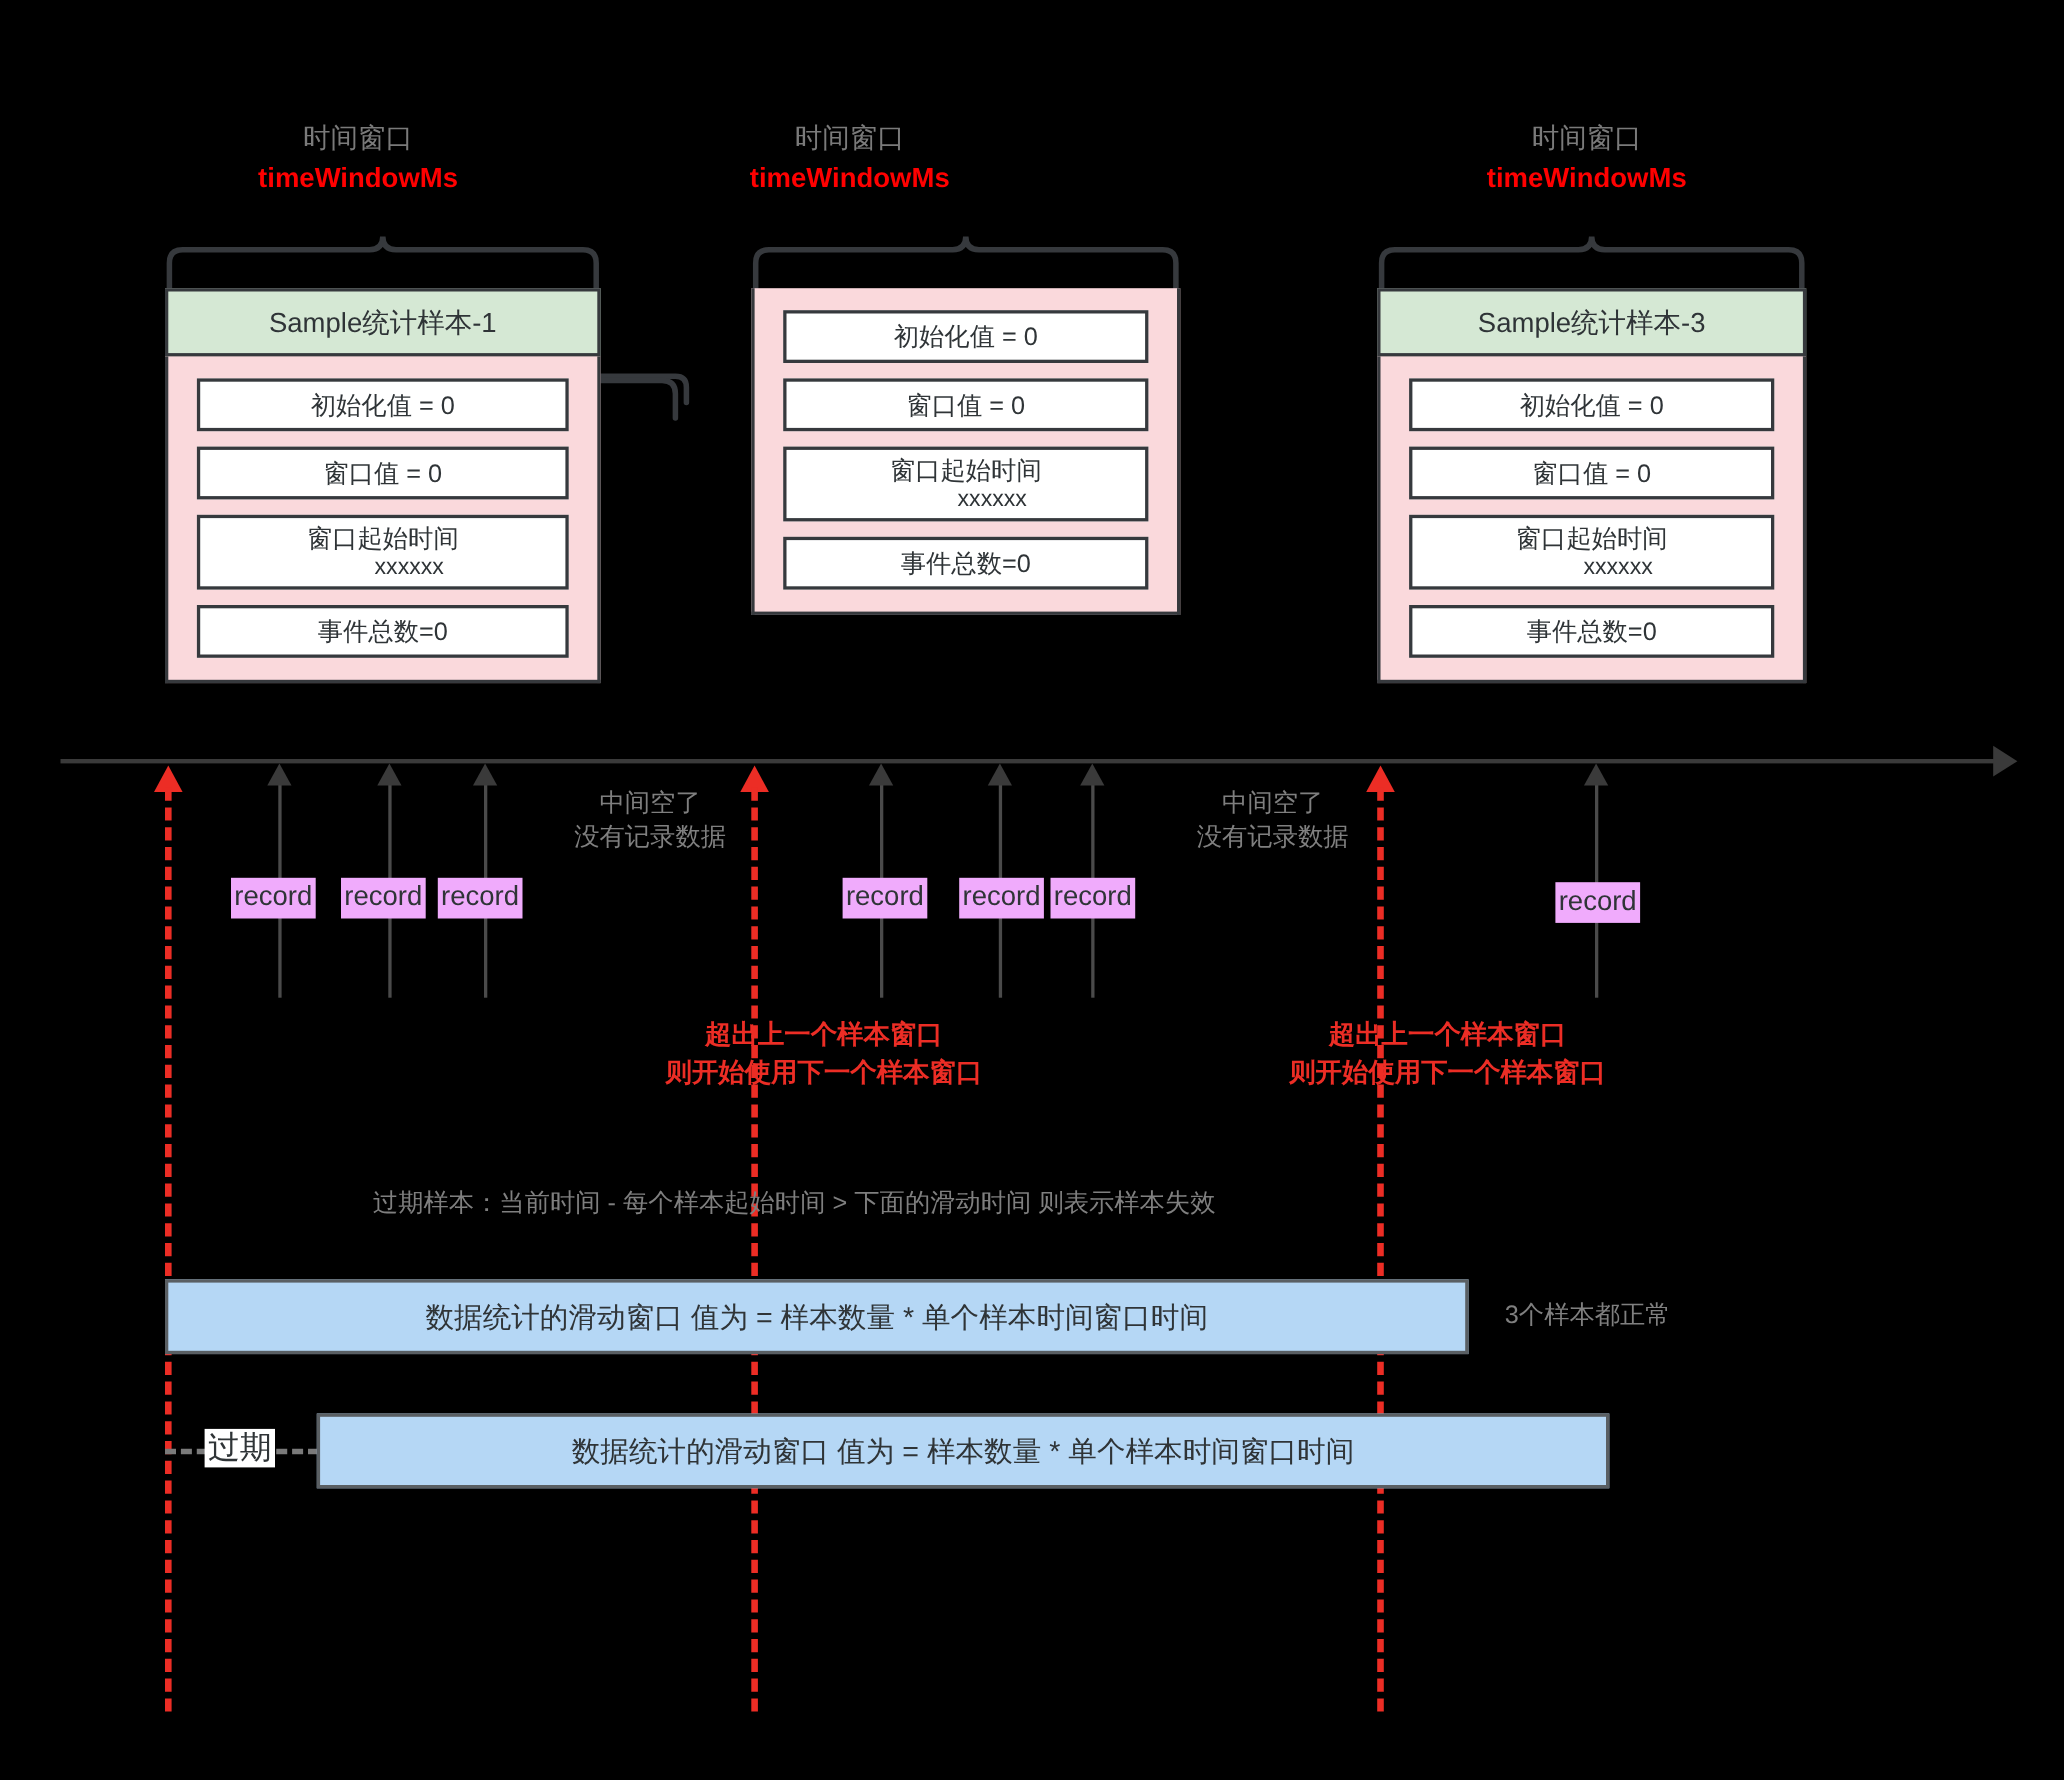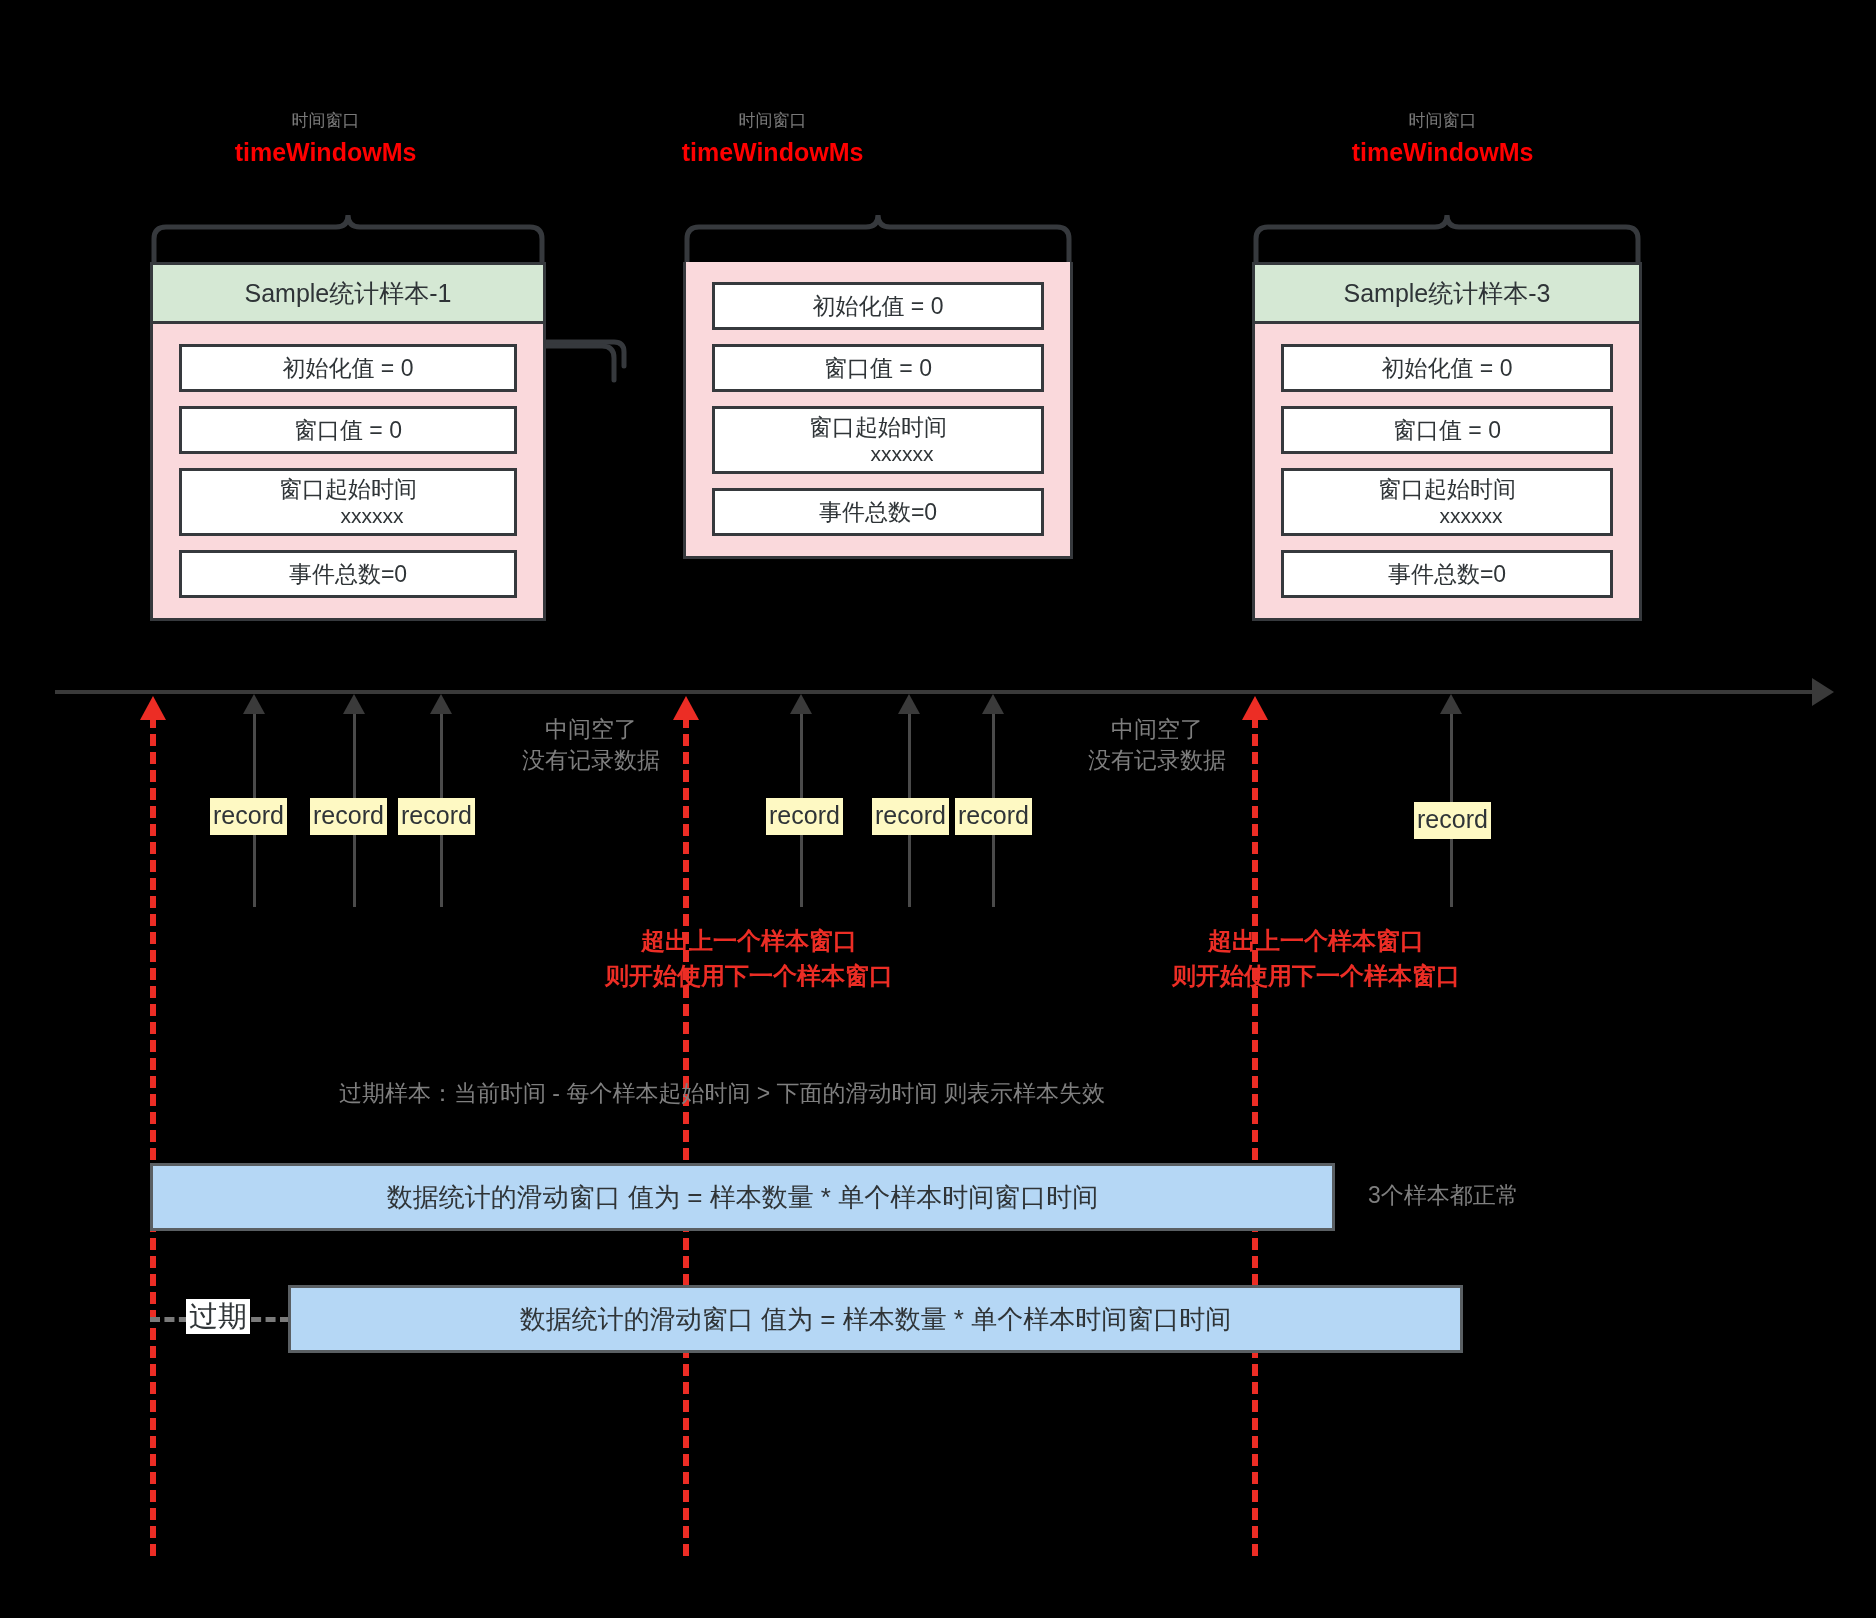--- a/index.html
+++ b/index.html
@@ -3,21 +3,21 @@
 <meta charset="utf-8">
 <style>
   html,body{margin:0;padding:0;background:#000;}
   body{width:1876px;height:1618px;position:relative;overflow:hidden;
        font-family:"Liberation Sans","DejaVu Sans",sans-serif;}
   .stage{position:absolute;left:0;top:0;width:1876px;height:1618px;}
   .abs{position:absolute;}
 
   
   .wlabel{text-align:center;line-height:1.28;}
-  .wlabel .t1{color:#7a7a7a;font-size:17px;}
+  .wlabel .t1{color:#7a7a7a;font-size:25px;}
   .wlabel .t2{color:#ff0000;font-size:25px;font-weight:bold;margin-top:4px;}
 
   
   .sample{box-sizing:border-box;}
   .sample-head{
     box-sizing:border-box;background:#d5e8d4;border:3px solid #36393d;
     height:62px;display:flex;align-items:center;justify-content:center;
     color:#2f3437;font-size:25px;
   }
   .sample-body{
@@ -38,21 +38,21 @@
   .axis-head{
     width:0;height:0;border-top:14px solid transparent;border-bottom:14px solid transparent;
     border-left:22px solid #3a3a3a;
   }
   .tick{width:3px;background:#4a4a4a;}
   .tick-head{
     width:0;height:0;border-left:11px solid transparent;border-right:11px solid transparent;
     border-bottom:20px solid #3a3a3a;
   }
   .rec{
-    background:#fef9c3;color:#2f3437;font-size:25px;line-height:1;
+    background:#f0abfc;color:#2f3437;font-size:25px;line-height:1;
     padding:5px 3px 7px 3px;white-space:nowrap;
   }
 
   
   .vred{width:0;border-left:6px dashed #ec2d25;}
   .vred-head{
     width:0;height:0;border-left:13px solid transparent;border-right:13px solid transparent;
     border-bottom:24px solid #ec2d25;
   }
 

